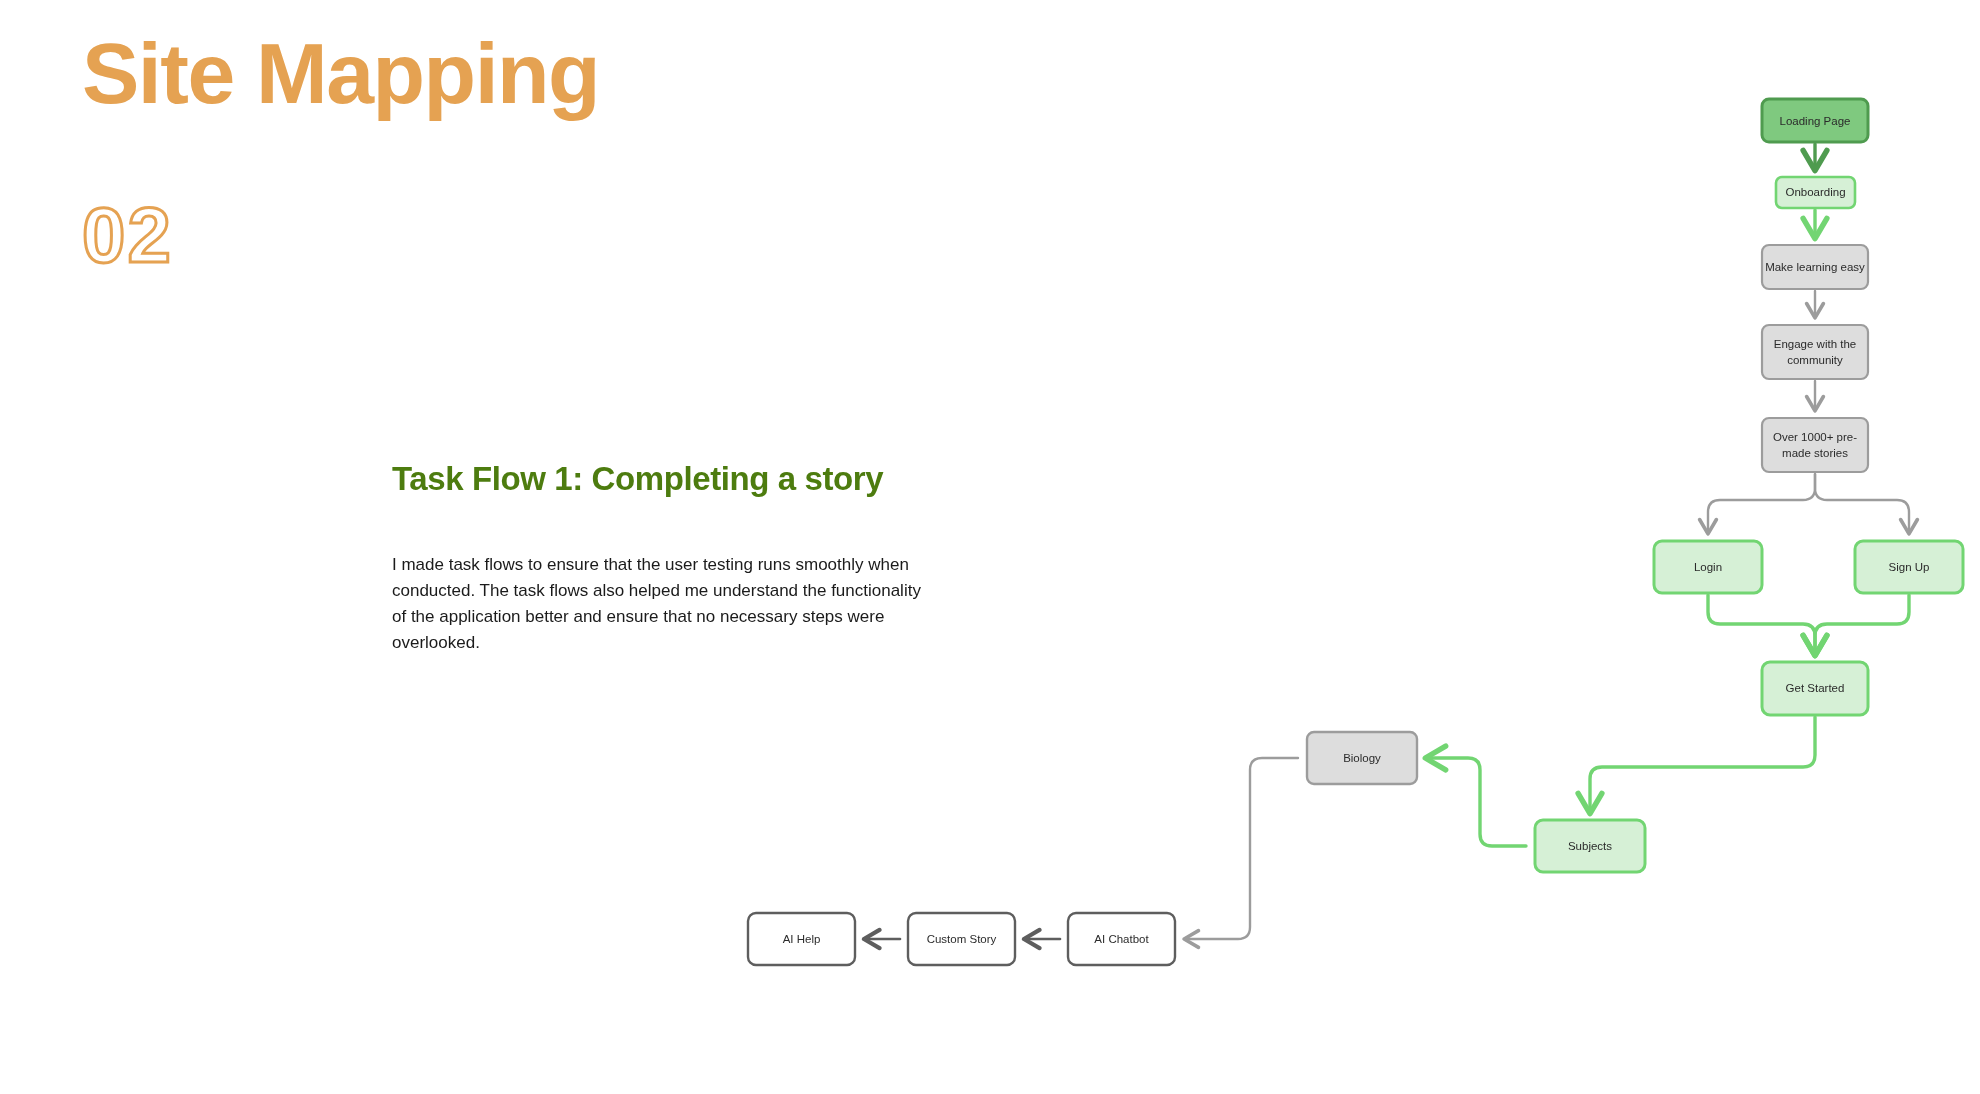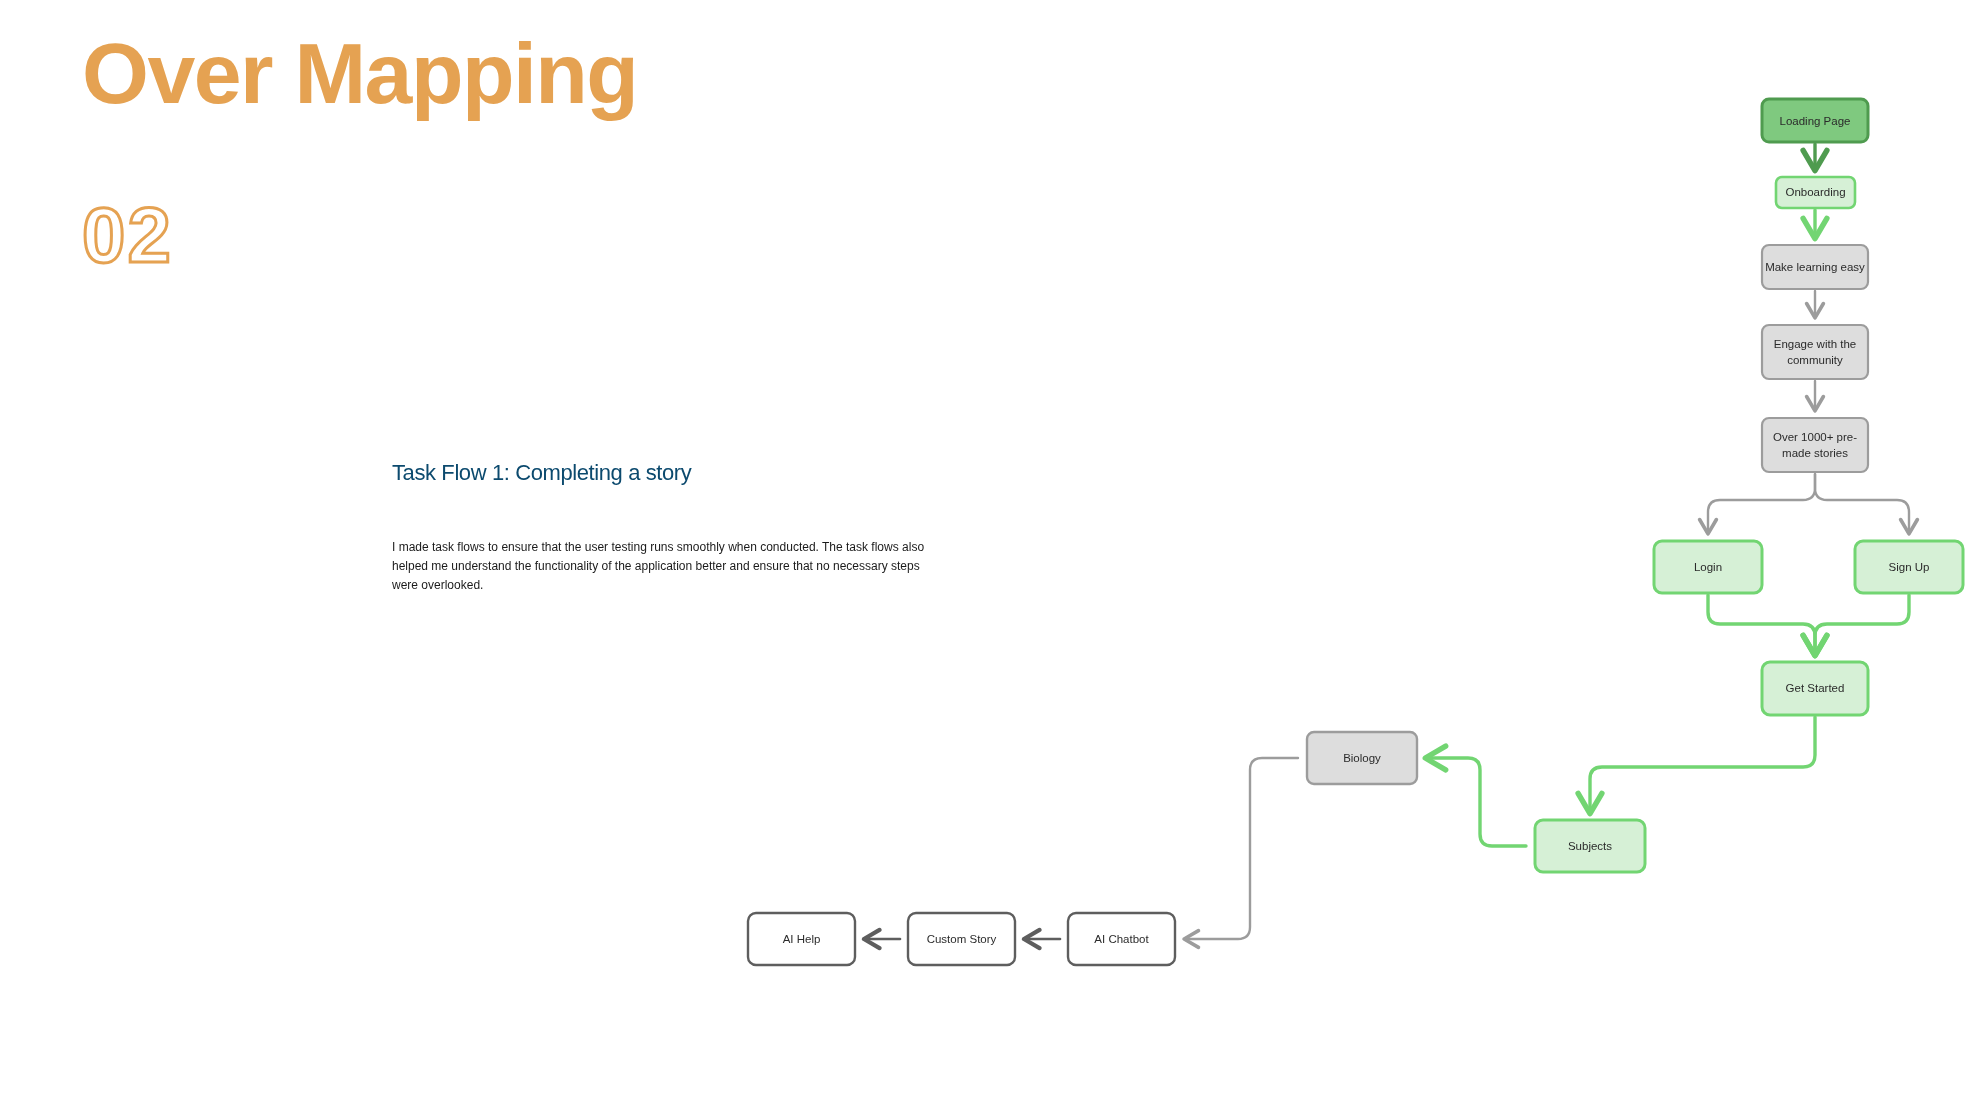--- a/index.html
+++ b/index.html
@@ -38,33 +38,33 @@
     letter-spacing: 2px;
     color: transparent;
     -webkit-text-stroke: 3px #E5A252;
     text-stroke: 3px #E5A252;
   }
 
   #section-heading {
     position: absolute;
     left: 392px;
     top: 460px;
-    font-size: 22px;
-    font-weight: normal;
+    font-size: 33px;
+    font-weight: bold;
     letter-spacing: -0.4px;
-    color: #0c4a6e;
+    color: #4d7c0f;
     white-space: nowrap;
   }
   #section-body {
     position: absolute;
     left: 392px;
-    top: 538px;
+    top: 552px;
     width: 540px;
-    font-size: 12px;
-    line-height: 19px;
+    font-size: 17px;
+    line-height: 26px;
     color: #1b1b1b;
   }
 
   
   #flowchart {
     position: absolute;
     left: 0;
     top: 0;
     width: 1980px;
     height: 1094px;
@@ -73,21 +73,21 @@
     font-family: "Liberation Sans", sans-serif;
     font-size: 11.5px;
     fill: #2b2b2b;
     text-anchor: middle;
     dominant-baseline: middle;
   }
 </style>
 </head>
 <body>
 
-<div id="slide-title">Over Mapping</div>
+<div id="slide-title">Site Mapping</div>
 
 <div id="slide-number">02</div>
 
 <div id="section-heading">Task Flow 1: Completing a story</div>
 
 <div id="section-body">I made task flows to ensure that the user testing runs smoothly when conducted. The task flows also helped me understand the functionality of the application better and ensure that no necessary steps were overlooked.</div>
 
 <svg id="flowchart" viewBox="0 0 1980 1094" xmlns="http://www.w3.org/2000/svg">
 
   <defs>

